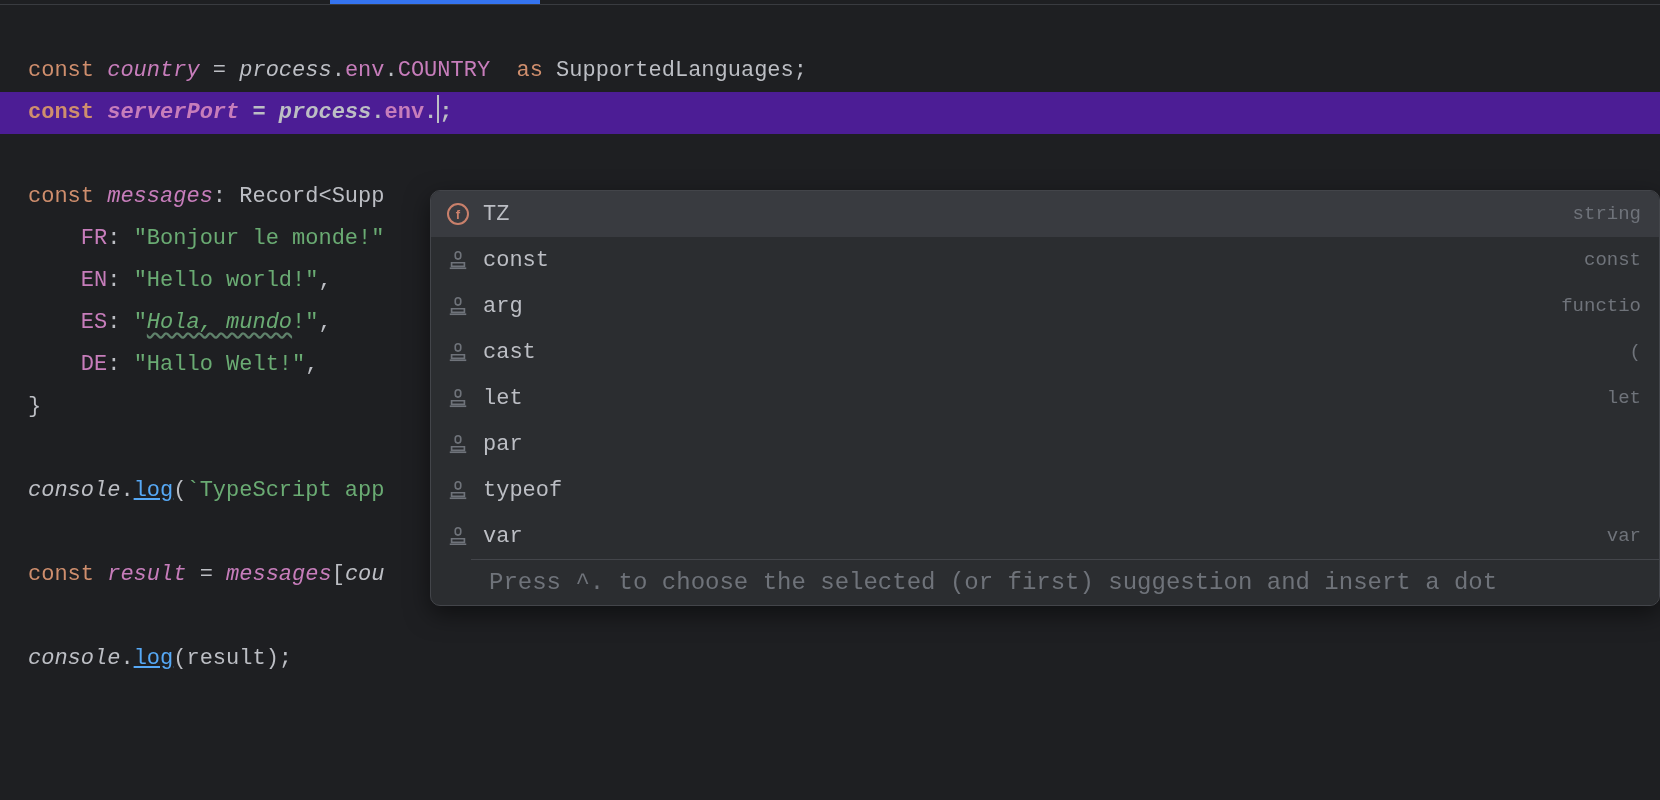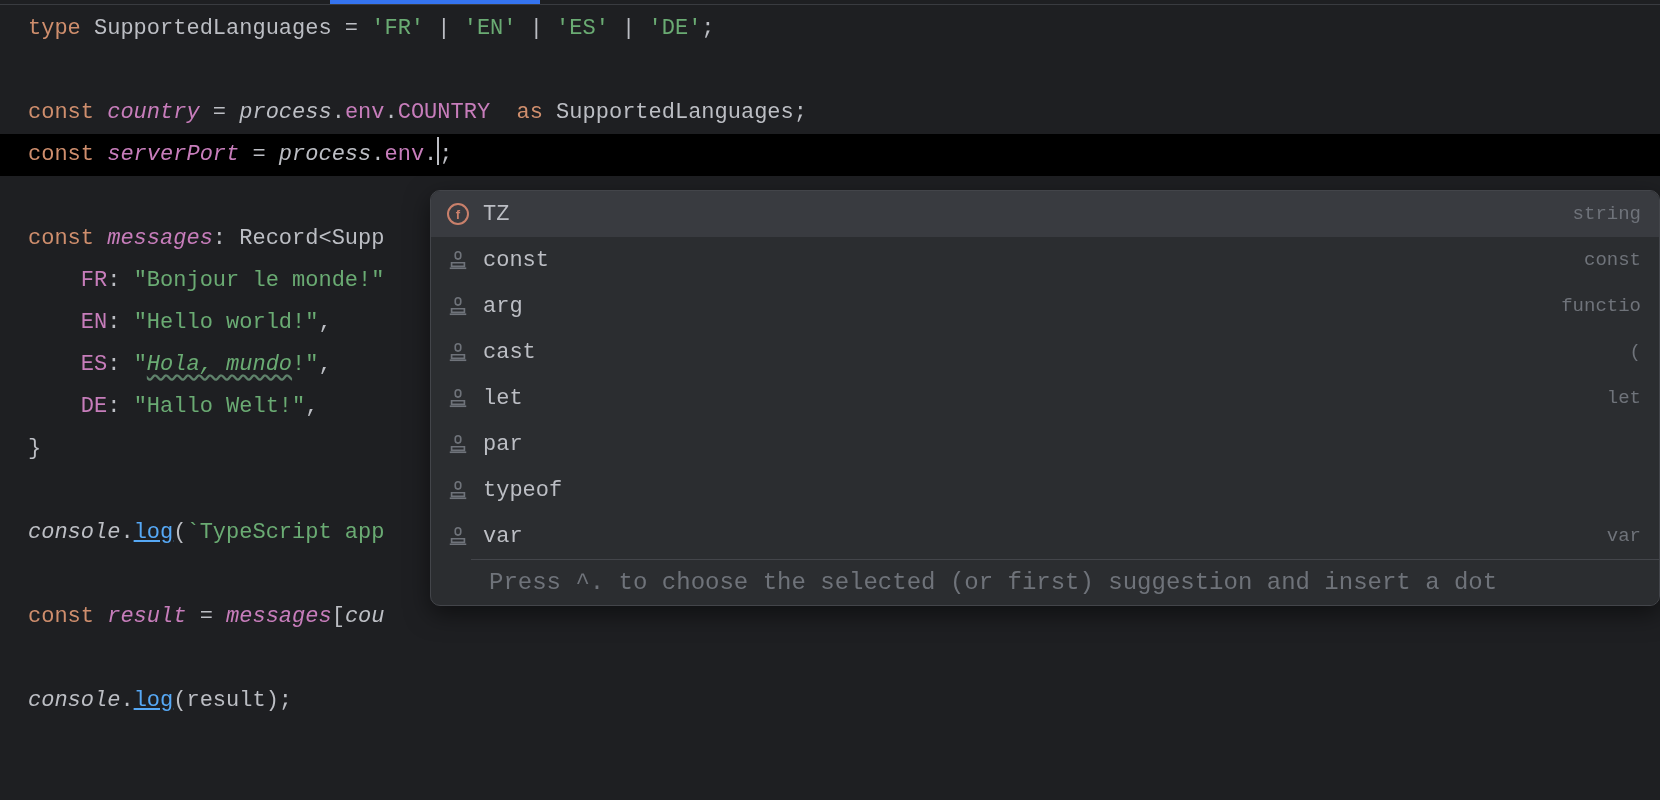--- a/index.html
+++ b/index.html
@@ -36,21 +36,22 @@
     bottom: 0;
   }
   .code-line {
     height: 42px;
     line-height: 42px;
     padding-left: 28px;
     white-space: pre;
     position: relative;
   }
   .code-line.highlight-line {
-    background: #000000;
+    background: #4c1d95;
+    font-weight: bold;
   }
   .kw { color: #cf8e6d; }
   .type { color: #bcbec4; }
   .op { color: #bcbec4; }
   .str { color: #6aab73; }
   .ident { color: #c77dbb; font-style: italic; }
   .prop { color: #c77dbb; }
   .obj { color: #bcbec4; font-style: italic; }
   .func { color: #56a8f5; text-decoration: underline; }
   .punct { color: #bcbec4; }
@@ -128,21 +129,20 @@
   .icon-stamp svg { width: 22px; height: 22px; }
 </style>
 </head>
 <body>
 
 <div class="tab-indicator"></div>
 <div class="top-border"></div>
 
 <div class="editor">
 
-  <div class="code-line"><span class="kw">type</span> <span class="type">SupportedLanguages</span><span class="op"> = </span><span class="str">'FR'</span><span class="op"> | </span><span class="str">'EN'</span><span class="op"> | </span><span class="str">'ES'</span><span class="op"> | </span><span class="str">'DE'</span><span class="punct">;</span></div>
 
   <div class="code-line"></div>
 
   <div class="code-line"><span class="kw">const</span> <span class="ident">country</span><span class="op"> = </span><span class="obj">process</span><span class="punct">.</span><span class="prop">env</span><span class="punct">.</span><span class="envvar">COUNTRY</span><span>  </span><span class="kw">as</span><span class="typeref"> SupportedLanguages</span><span class="punct">;</span></div>
 
   <div class="code-line highlight-line"><span class="kw">const</span> <span class="ident">serverPort</span><span class="op"> = </span><span class="obj">process</span><span class="punct">.</span><span class="prop">env</span><span class="punct">.</span><span class="cursor"></span><span class="punct">;</span></div>
 
   <div class="code-line"></div>
 
   <div class="code-line"><span class="kw">const</span> <span class="ident">messages</span><span class="punct">: </span><span class="typeref">Record&lt;Supp</span></div>

